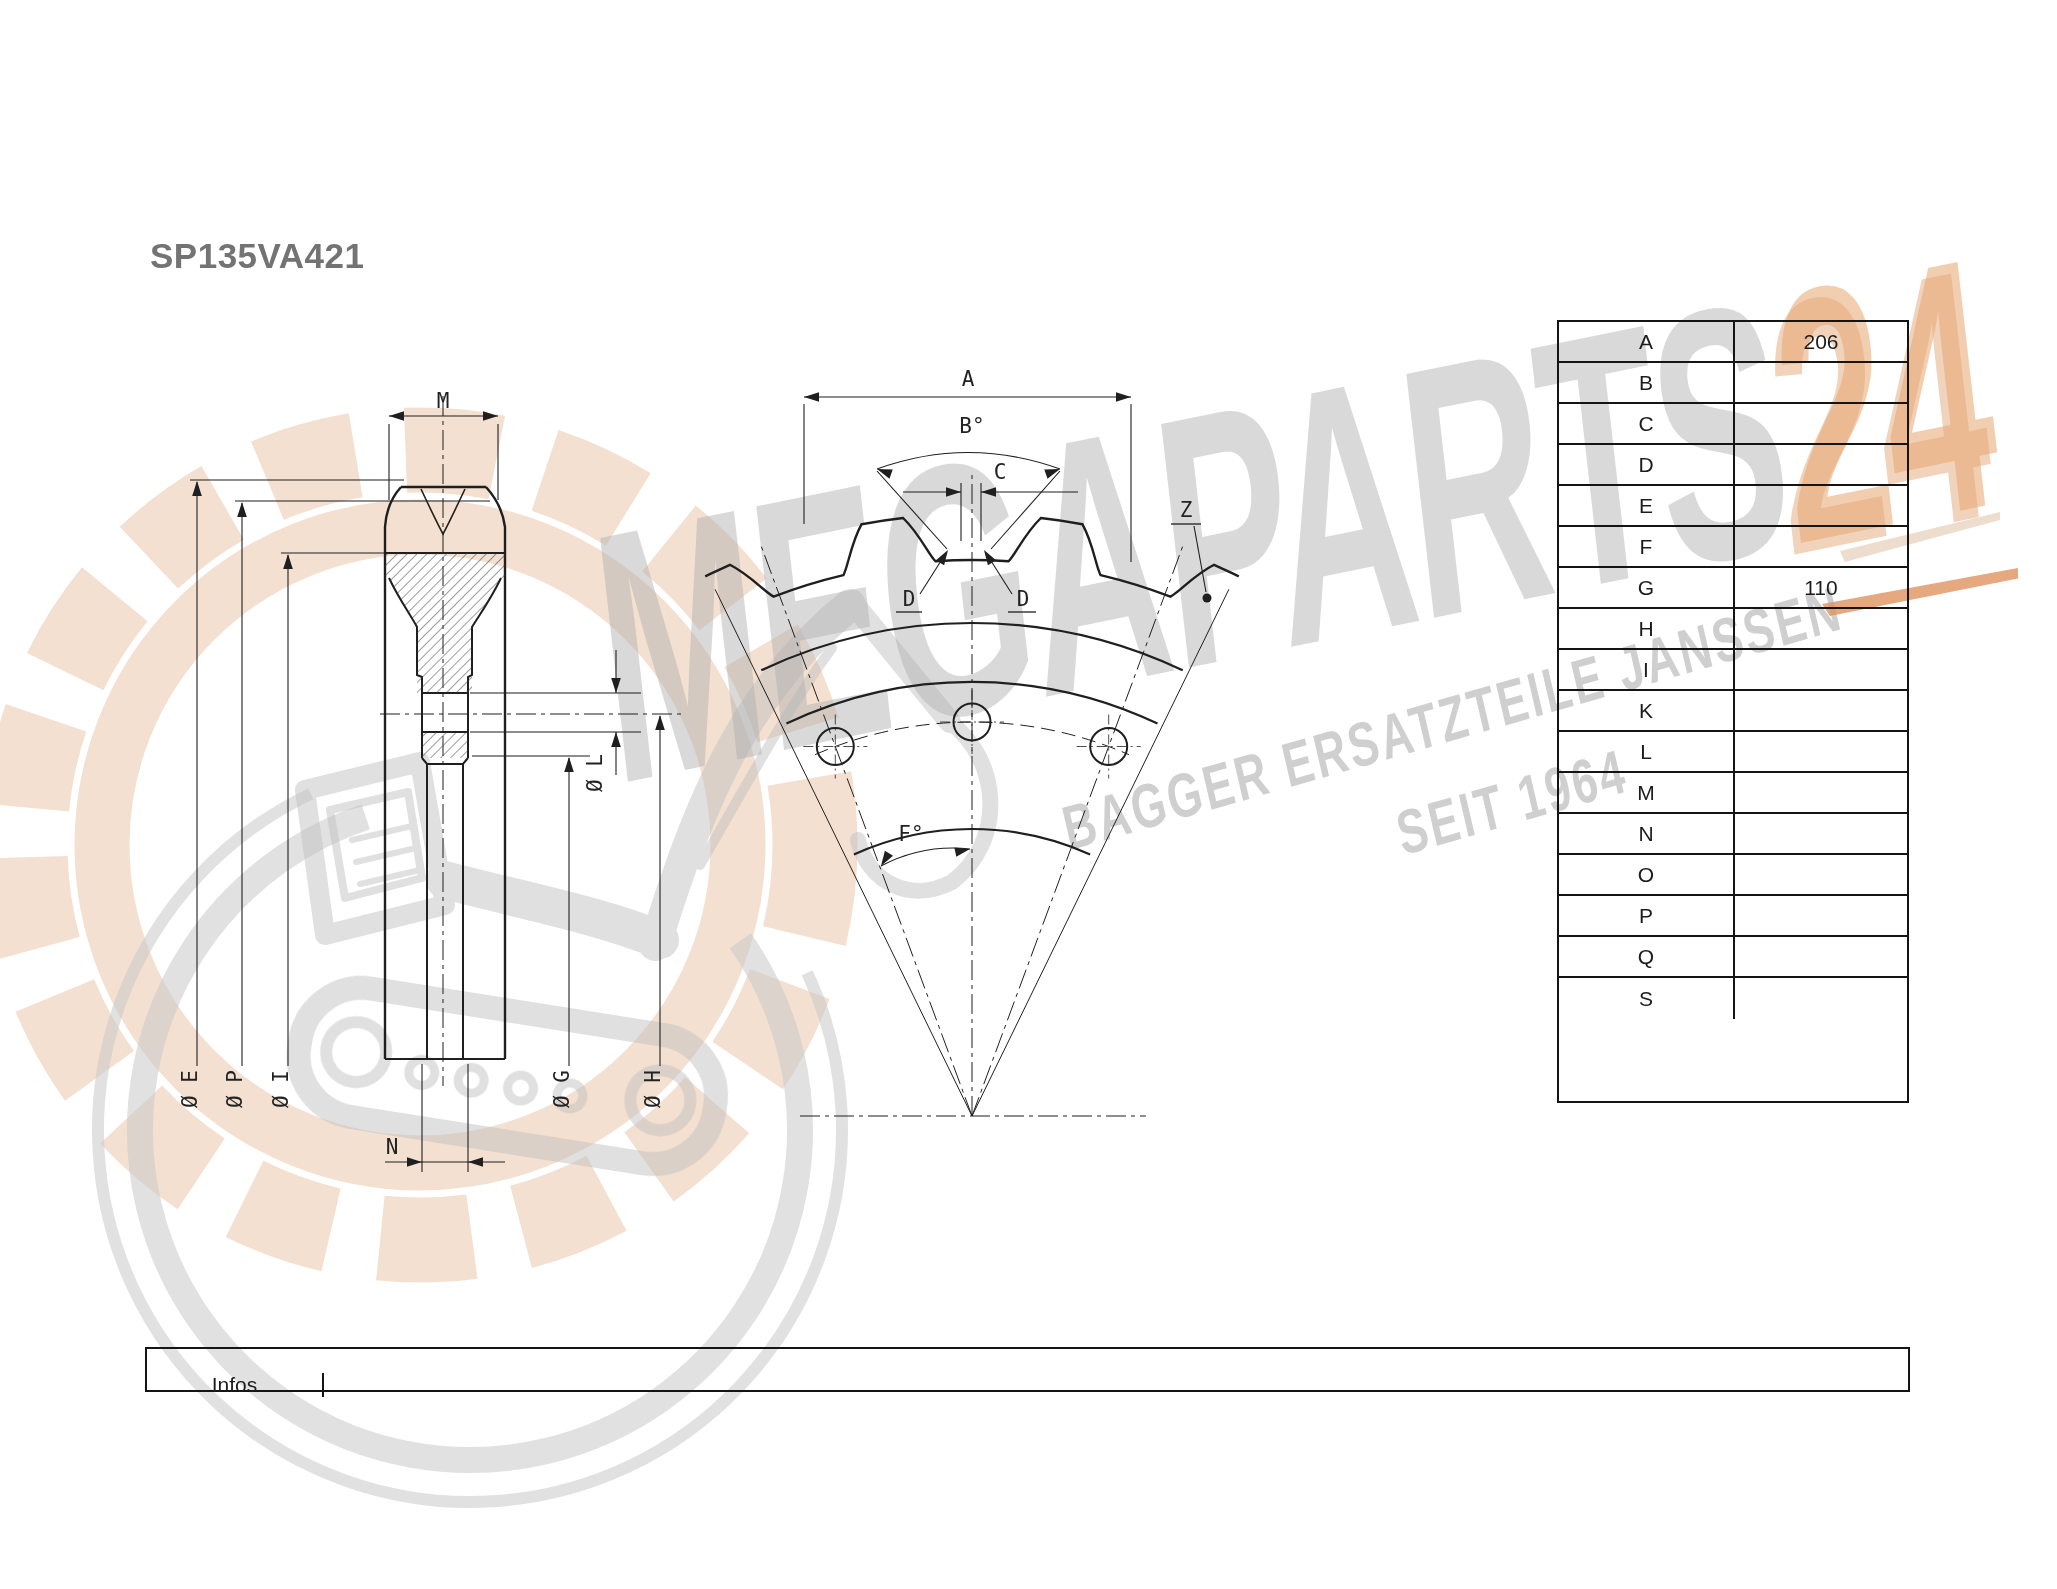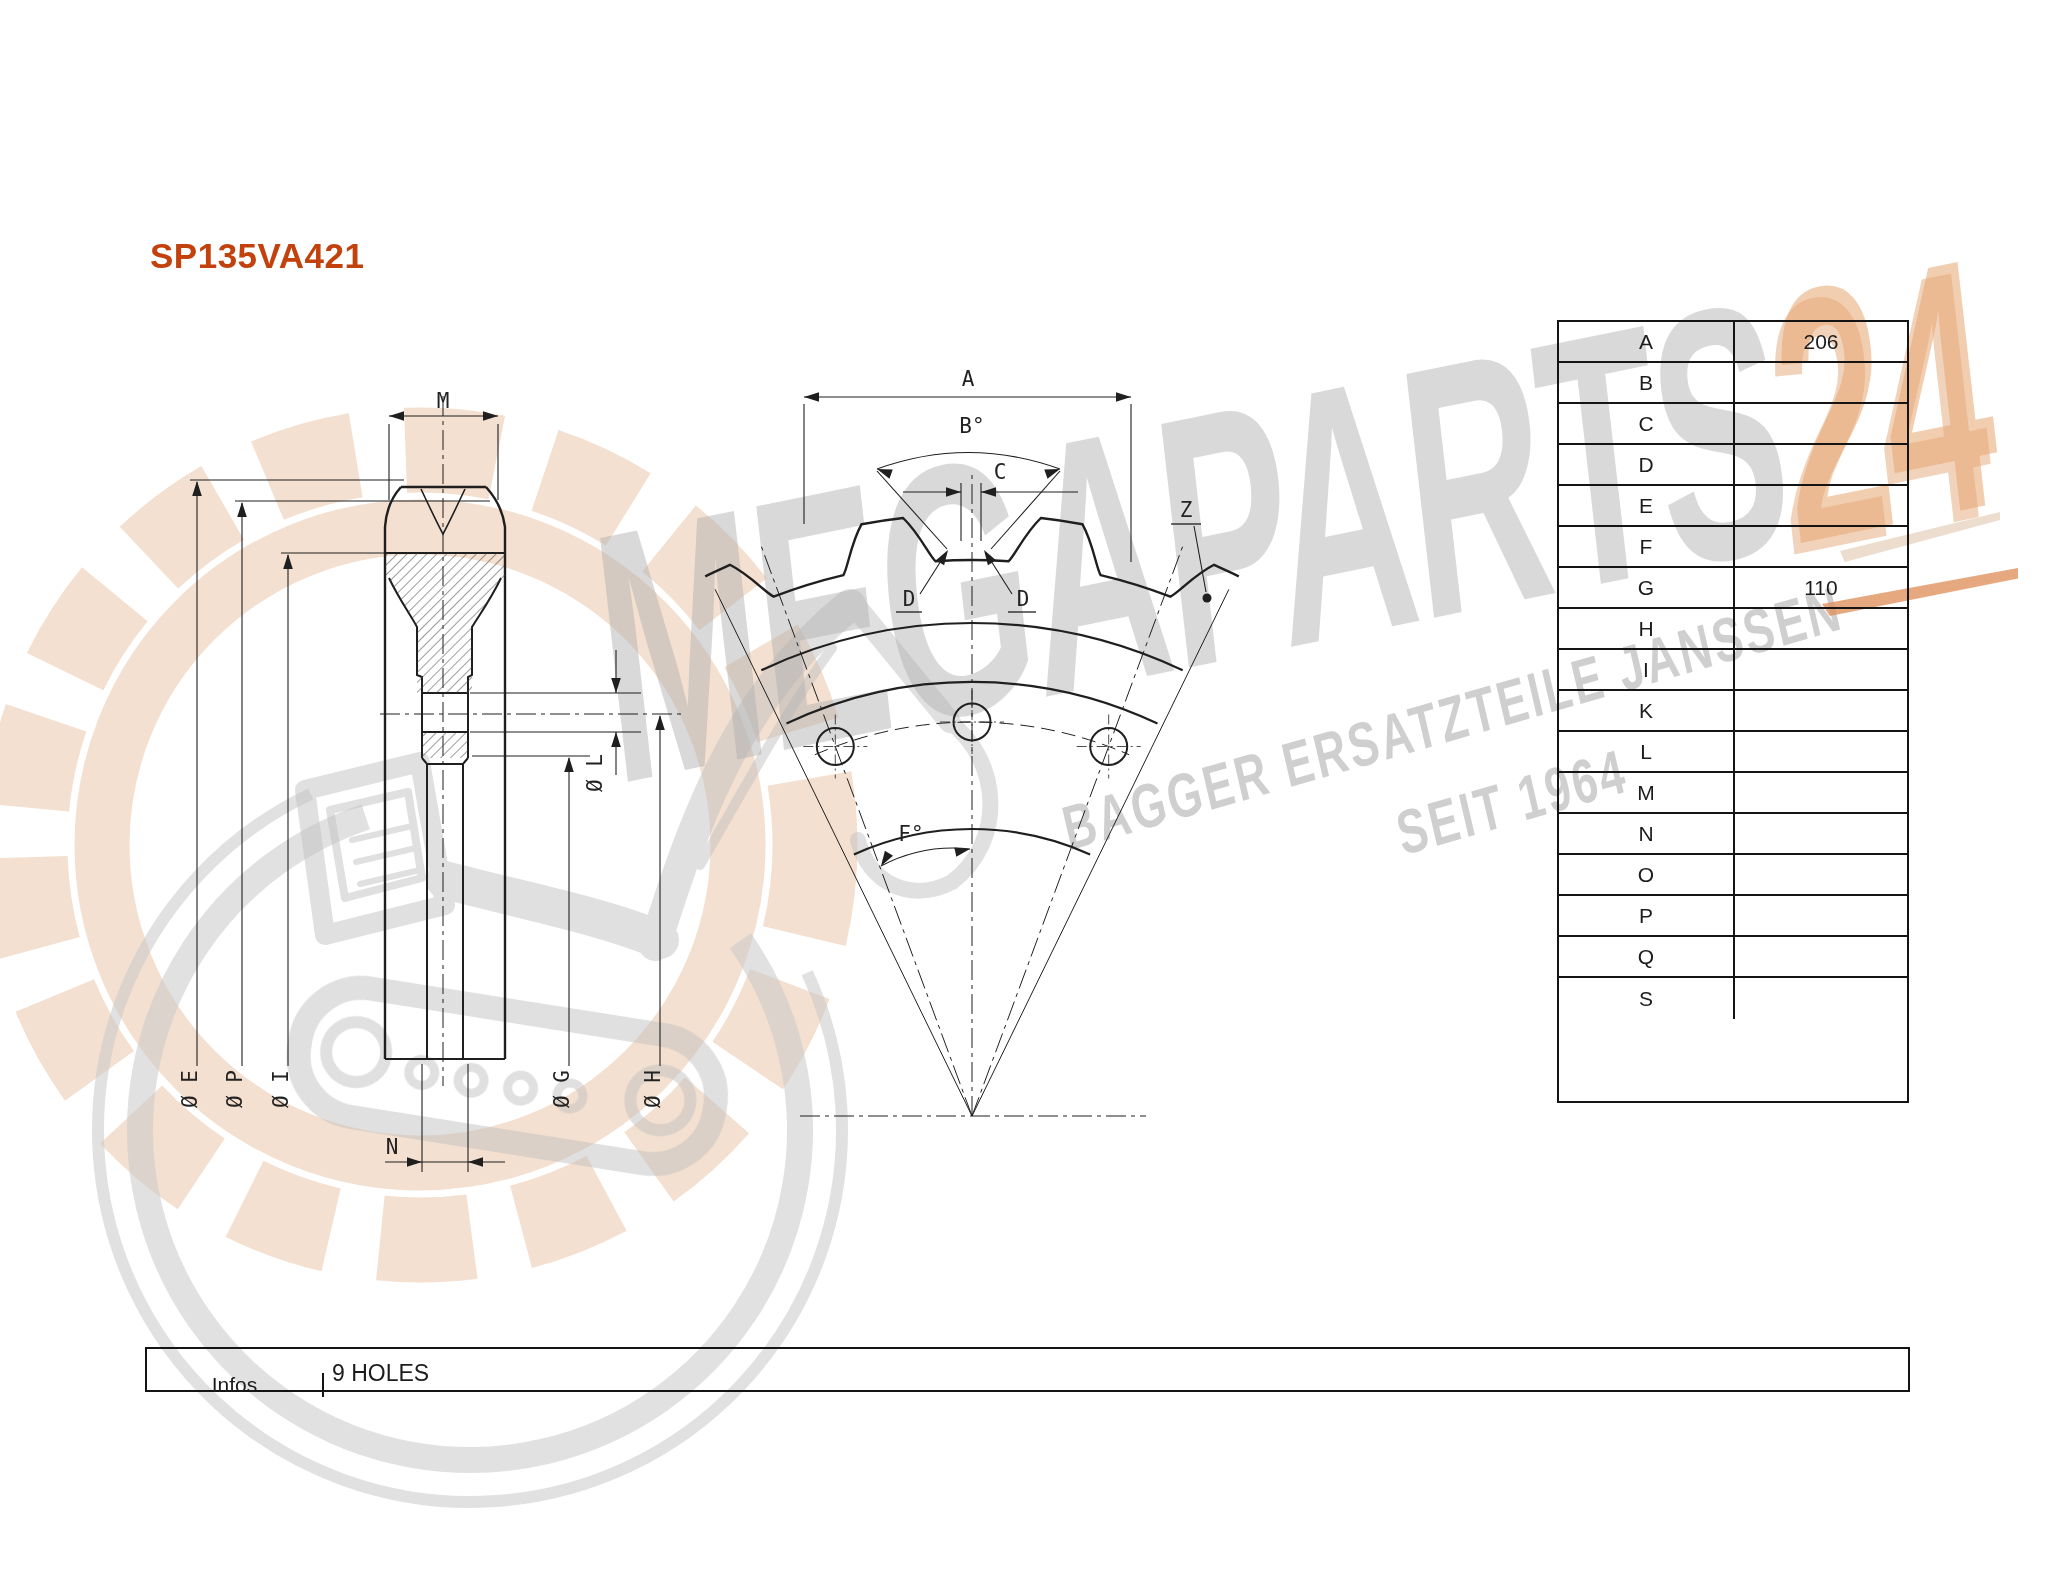--- a/index.html
+++ b/index.html
@@ -44,21 +44,21 @@
   
   #cad{position:absolute;left:0;top:0;}
   .cadtxt{
     font-family:"DejaVu Sans Mono", monospace;
     font-size:21px;fill:#222;text-anchor:middle;
   }
   .cadtxt.rot{text-anchor:start;}
   
   .page-title{
     position:absolute;left:150px;top:236px;
-    font-size:35px;font-weight:bold;color:#c2410c;letter-spacing:.5px;
+    font-size:35px;font-weight:bold;color:#737373;letter-spacing:.5px;
   }
   
   .dim-table{
     position:absolute;left:1557px;top:320px;width:352px;height:783px;
     border:2px solid #141414;display:grid;grid-template-rows:repeat(19,1fr);
     box-sizing:border-box;background:transparent;
   }
   .dim-row{display:grid;grid-template-columns:176px 1fr;border-bottom:2px solid #141414;}
   .dim-row:last-child{border-bottom:none;}
   .dim-cell{display:flex;align-items:center;justify-content:center;
@@ -312,14 +312,13 @@
       <div class="dim-cell"></div>
     </div>
     <div class="dim-row">
       <div class="dim-cell lbl">S</div>
       <div class="dim-cell"></div>
     </div>
   </div>
 
 <div class="info-bar">
   <div class="info-label">Infos</div>
-  <div class="info-value">9 HOLES</div>
 </div>
 
 </body></html>

